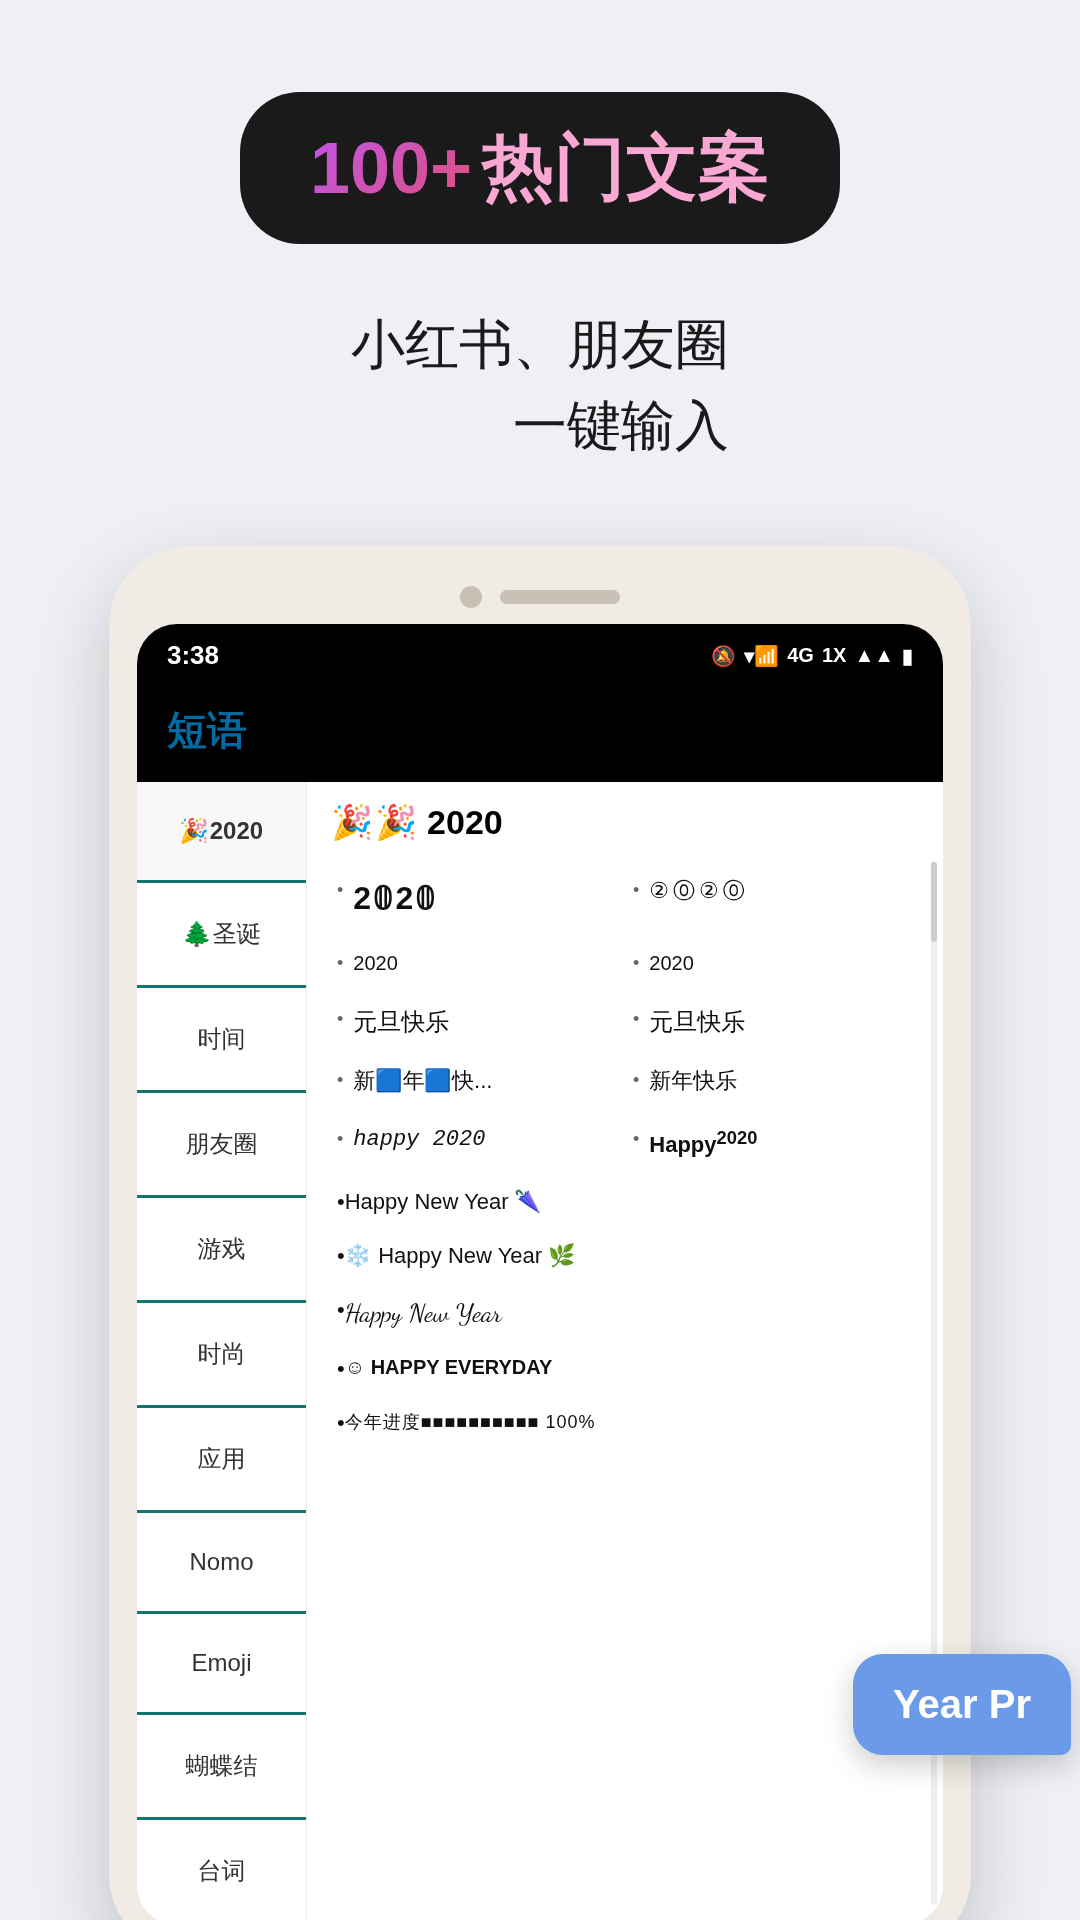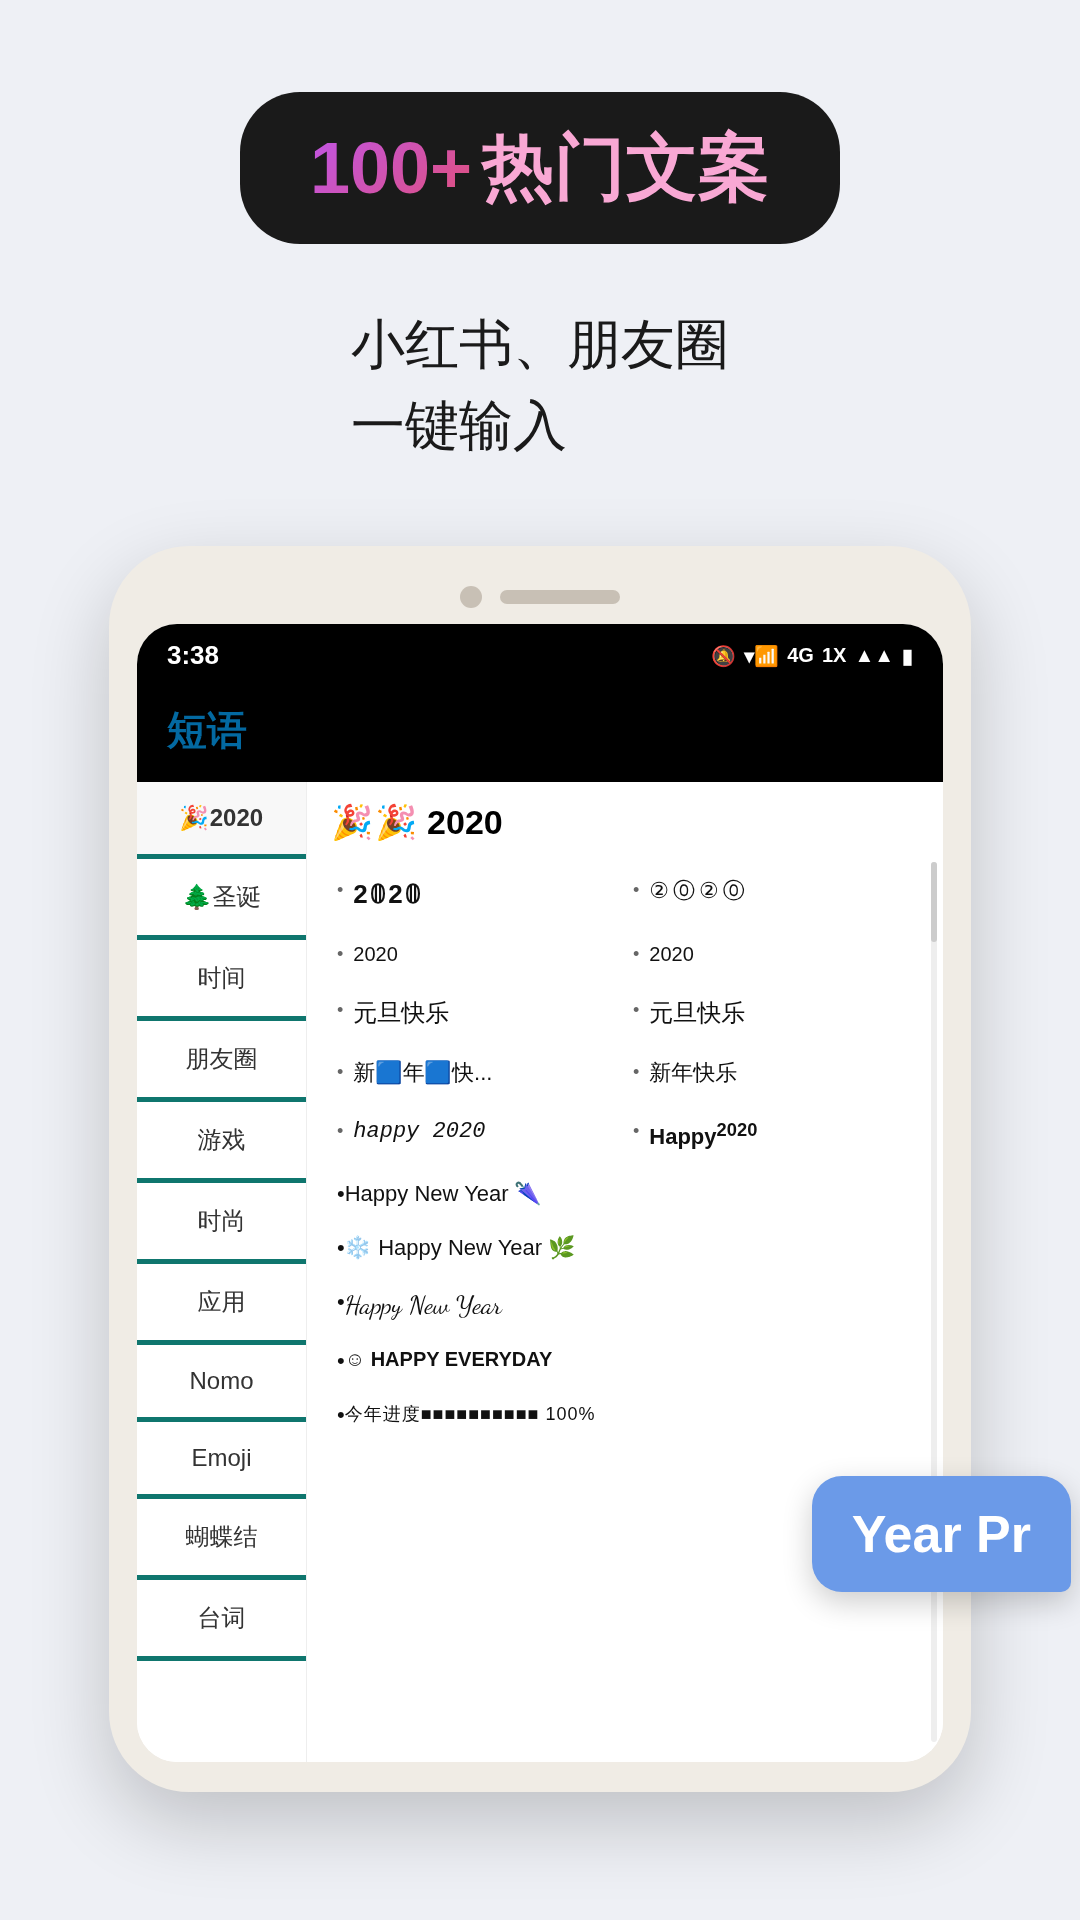--- a/index.html
+++ b/index.html
@@ -47,21 +47,21 @@
       font-size: 72px;
       font-weight: 800;
       color: #f9a8d4;
     }
 
     .subtitle {
       margin-top: 60px;
       font-size: 54px;
       font-weight: 500;
       color: #1a1a1a;
-      text-align: left;
+      text-align: right;
       line-height: 1.5;
     }
 
     
     .phone-wrapper {
       margin-top: 80px;
       position: relative;
       width: 862px;
     }
 
@@ -145,26 +145,26 @@
     }
 
     
     .sidebar {
       width: 170px;
       border-right: 1px solid #eee;
       flex-shrink: 0;
     }
 
     .sidebar-item {
-      padding: 22px 10px;
+      padding: 35px 10px;
       text-align: center;
       font-size: 24px;
       color: #333;
       cursor: pointer;
-      border-bottom: 5px solid #0f766e;
+      border-bottom: 3px solid #0f766e;
     }
 
     .sidebar-item.active {
       background: #f8f8f8;
       font-weight: 600;
     }
 
     
     .list-area {
       flex: 1;
@@ -202,21 +202,21 @@
       font-size: 18px;
       margin-top: 4px;
       flex-shrink: 0;
     }
 
     .list-item-row .item-text {
       line-height: 1.4;
     }
 
     .item-text.styled-2020 {
-      font-size: 26px;
+      font-size: 32px;
       font-weight: 700;
       letter-spacing: 2px;
     }
 
     .item-text.circled {
       font-size: 22px;
       font-weight: 500;
       letter-spacing: 4px;
     }
 
@@ -292,21 +292,21 @@
 
     
     .speech-bubble {
       position: absolute;
       right: -100px;
       bottom: 200px;
       background: #6b9ae8;
       border-radius: 30px 30px 10px 30px;
       padding: 28px 40px;
       color: #fff;
-      font-size: 52px;
+      font-size: 40px;
       font-weight: 700;
       white-space: nowrap;
       box-shadow: 0 10px 30px rgba(0,0,0,0.2);
     }
 
   </style>
 </head>
 <body>
 
 <div class="top-section">

